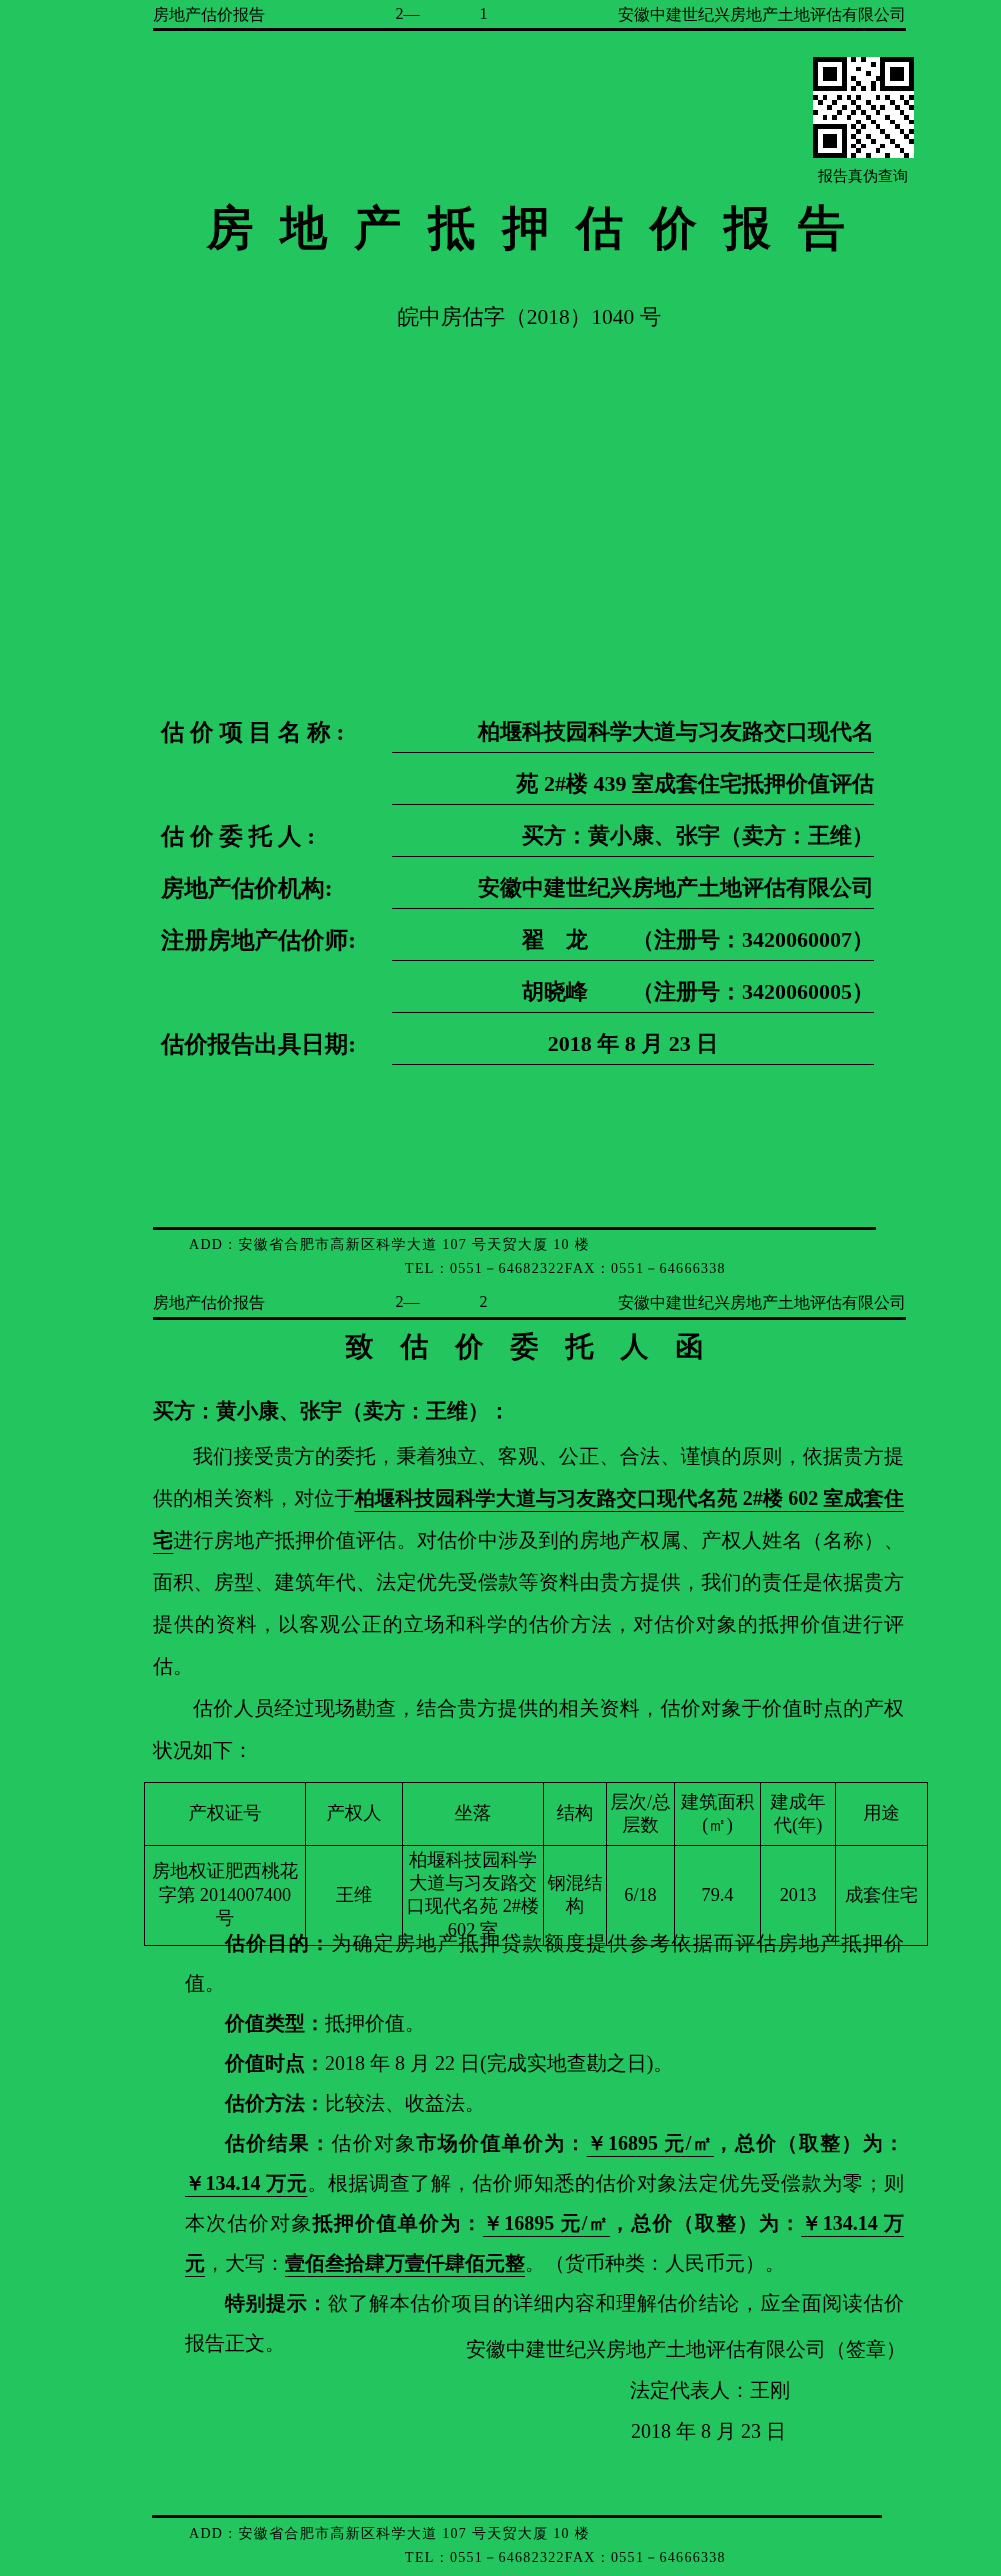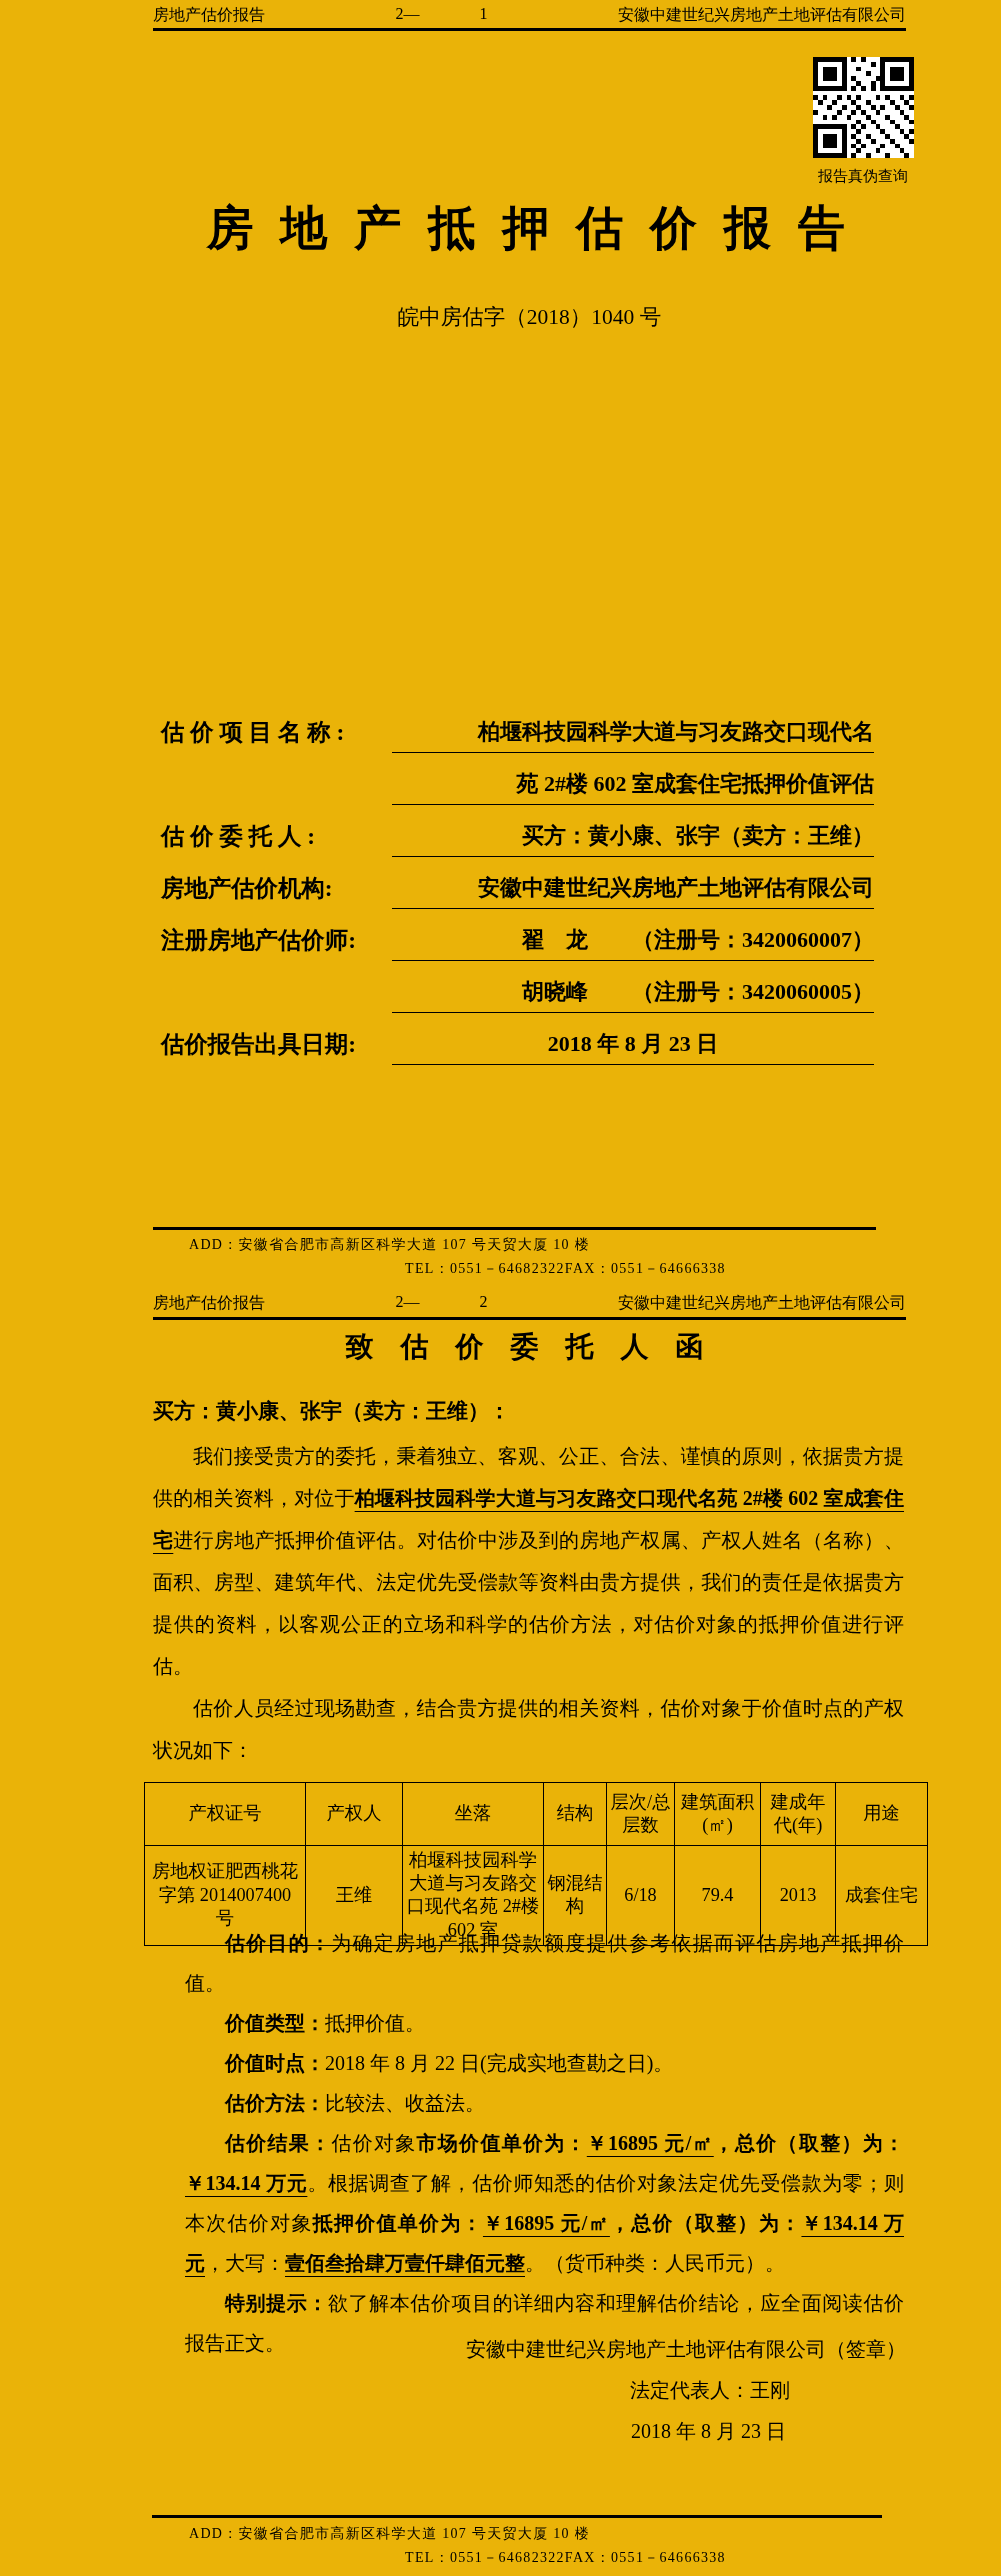--- a/index.html
+++ b/index.html
@@ -1,18 +1,18 @@
 <!DOCTYPE html>
 <html style="font-size:10px"><head>
 <meta charset="utf-8">
 <style>
   * { margin:0; padding:0; box-sizing:border-box; }
   html,body { background:#ffffff; }
   body { width:1002px; color:#000; font-family:"Liberation Serif","DejaVu Serif",serif; }
-  .sheet { position:relative; width:1002px; height:2576px; background:#eab308; overflow:hidden; }
+  .sheet { position:relative; width:1002px; height:2576px; background:#22c55e; overflow:hidden; }
   .abs { position:absolute; }
 
   
   .hdr { left:153px; width:753px; display:flex; justify-content:space-between; align-items:flex-start; font-size:16px; white-space:nowrap; }
   .hdr .ctr { display:flex; gap:60px; }
   .rule { background:#000; }
 
   
   .bigtitle { left:153px; width:753px; text-align:center; font-size:47px; font-weight:bold; letter-spacing:7.6px; white-space:nowrap; }
   .docno { left:153px; width:753px; text-align:center; font-size:21.5px; }
@@ -155,21 +155,21 @@
   <div class="abs bigtitle" style="top:197px">房 地 产 抵 押 估 价 报 告</div>
   <div class="abs docno" style="top:302px">皖中房估字（2018）1040 号</div>
 
   <div class="abs rows" style="top:701px">
     <div class="row">
       <span class="lbl">估 价 项 目 名 称 :</span>
       <span class="val">柏堰科技园科学大道与习友路交口现代名</span>
     </div>
     <div class="row">
       <span class="lbl"></span>
-      <span class="val">苑 2#楼 602 室成套住宅抵押价值评估</span>
+      <span class="val">苑 2#楼 439 室成套住宅抵押价值评估</span>
     </div>
     <div class="row">
       <span class="lbl">估 价 委 托 人 :</span>
       <span class="val">买方：黄小康、张宇（卖方：王维）</span>
     </div>
     <div class="row">
       <span class="lbl">房地产估价机构:</span>
       <span class="val">安徽中建世纪兴房地产土地评估有限公司</span>
     </div>
     <div class="row">

